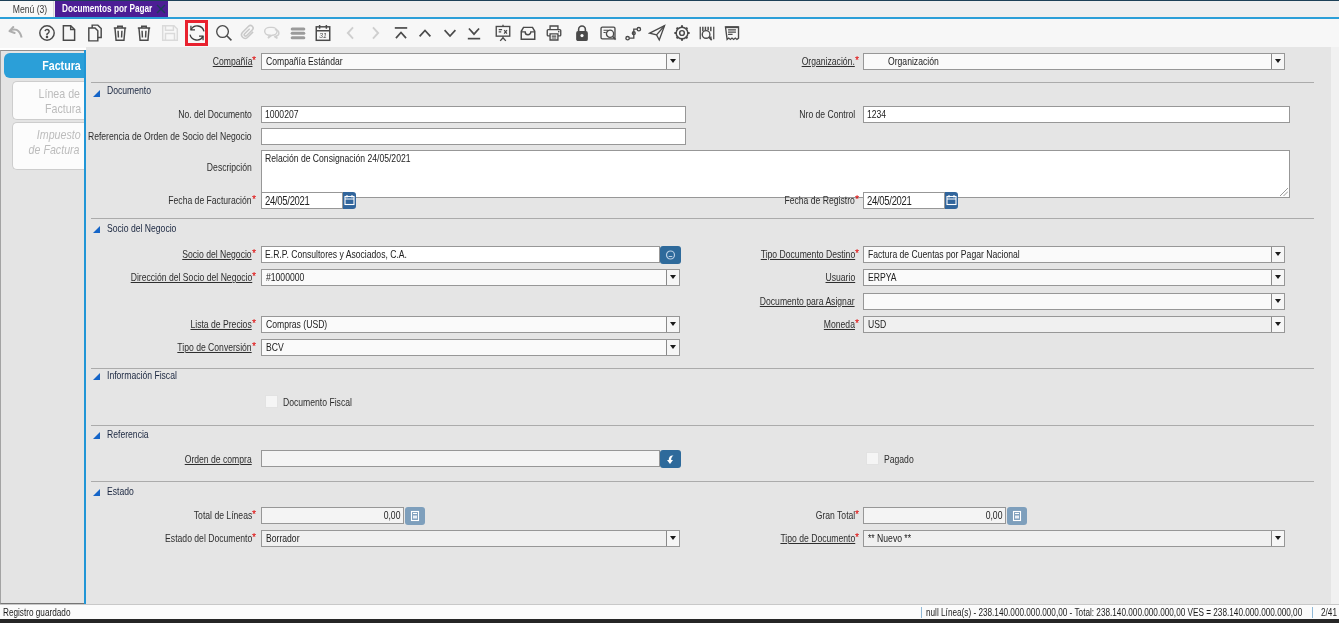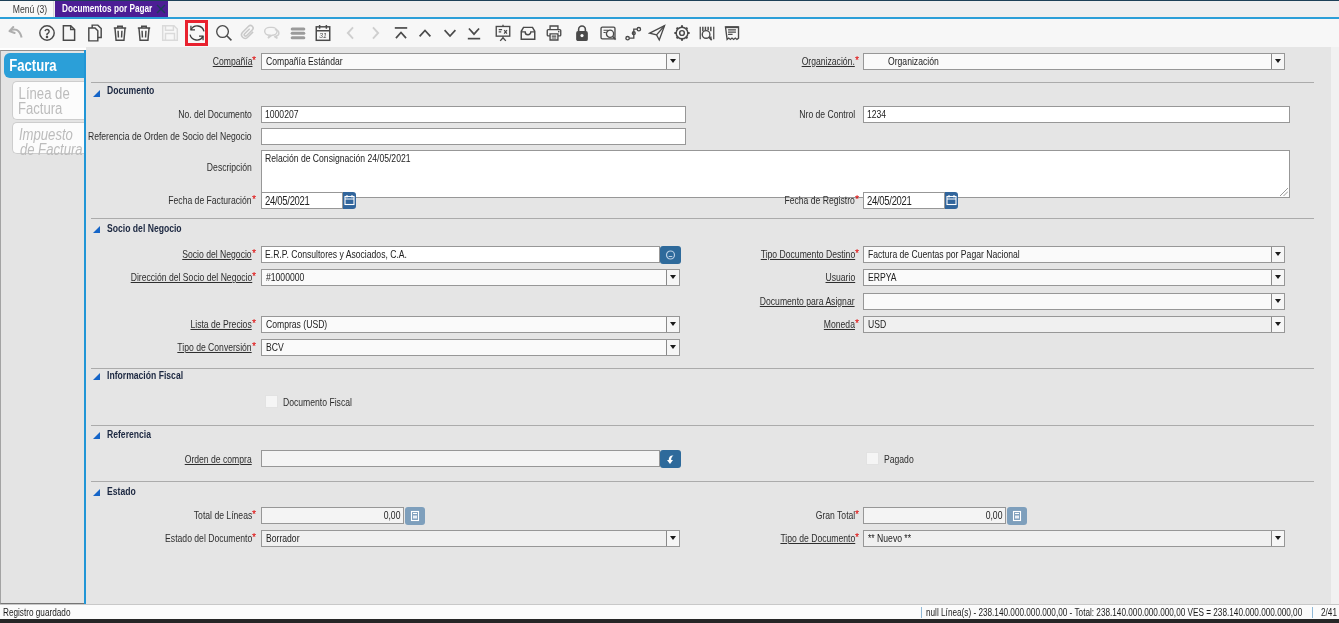--- a/index.html
+++ b/index.html
@@ -19,30 +19,30 @@
 
 
 #toolbar { position:absolute; left:0; top:19px; width:1339px; height:29px; background:#f7f7f7; }
 .tbi { position:absolute; top:5px; width:18px; height:18px; }
 .tbi svg { width:18px; height:18px; }
 #redbox { position:absolute; left:185px; top:1px; width:23px; height:26px; border:3px solid #e8212e; }
 
 
 #sidebar { position:absolute; left:0; top:50px; width:84px; height:554px; background:#e4e4e4; border-top:1px solid #8f8f8f; border-left:1px solid #a3a3a3; border-bottom:1px solid #757575; }
 #bluebar { position:absolute; left:84px; top:50px; width:2.5px; height:554px; background:#2196d6; }
-.vtab { position:absolute; left:11px; width:73px; background:#fcfcfc; border:1px solid #cdcdcd; border-right:none; border-radius:5px 0 0 5px; color:#bcbcbc; font-size:16px; text-align:left; }
+.vtab { position:absolute; left:11px; width:73px; background:#fcfcfc; border:1px solid #cdcdcd; border-right:none; border-radius:5px 0 0 5px; color:#bcbcbc; font-size:13px; text-align:right; }
 .vtab.active { left:3px; width:81px; background:#2b9fd8; border:none; border-radius:6px 0 0 6px; color:#fff; font-weight:bold; }
 #scrolltrack { position:absolute; left:1331px; top:47px; width:8px; height:558px; background:#f1f1f1; }
 
 
 #form { position:absolute; left:86px; top:47px; width:1245px; height:558px; background:#e5e5e5; font-size:10.5px; }
 .lbl { position:absolute; color:#2e2e2e; white-space:nowrap; }
 .lbl .star { position:absolute; right:-4px; top:-1px; color:#e00000; }
 .sep { position:absolute; left:5px; width:1223px; height:1px; background:#ababab; }
-.ghead { position:absolute; font-weight:bold; color:#1b2740; }
+.ghead { position:absolute; font-weight:normal; color:#1b2740; }
 .tri { position:absolute; width:0; height:0; border-left:7px solid transparent; border-bottom:7px solid #1565c8; }
 .inp { position:absolute; height:17px; border:1px solid #979797; background:#fff; color:#222; line-height:15px; padding:0 3px; white-space:nowrap; overflow:hidden; }
 .inp.dis { background:#f4f4f4; }
 .inp.num { text-align:right; }
 .combo { position:absolute; height:17px; border:1px solid #979797; background:#fafafa; color:#222; line-height:15px; padding-left:4px; white-space:nowrap; }
 .combo.dis { background:#f0f0f0; }
 .cbtn { position:absolute; right:0; top:0; width:13px; height:15px; background:#f6f6f6; border-left:1px solid #8a8a8a; }
 .cbtn:after { content:""; position:absolute; left:3px; top:5px; width:0; height:0; border-left:3.5px solid transparent; border-right:3.5px solid transparent; border-top:4.5px solid #1a1a1a; }
 .datetext { font-size:13px; letter-spacing:-0.4px; display:inline-block; transform:scaleX(0.73); transform-origin:0 50%; }
 .bluebtn { position:absolute; width:21px; height:18px; background:#2e6a9b; border-radius:3px; }
@@ -195,21 +195,21 @@
 <i class="tbi" style="left:723px"><svg viewBox="0 0 16 16" fill="none" stroke="#4a4a4a" stroke-width="1.2">
         <path d="M2.2 2.5 h11.6 v10 l-1.45 1.2 -1.45 -1.2 -1.45 1.2 -1.45 -1.2 -1.45 1.2 -1.45 -1.2 -1.45 1.2 Z"></path>
         <path d="M4.5 5.2 h7 M4.5 7.2 h7 M4.5 9.2 h4" stroke-width="1.1"></path>
         <path d="M2.2 2.9 h11.6" stroke-width="1.6"></path>
       </svg></i>
 <div id="redbox"></div>
 </div>
 <div id="sidebar">
   <div class="vtab active" style="top:2px; height:25px; line-height:25px;"><span class="tc">Factura</span></div>
   <div class="vtab" style="top:30px; height:39px; padding-top:4px; line-height:15px;"><span class="tc">Línea de</span><br><span class="tc">Factura</span></div>
-  <div class="vtab" style="top:71px; height:32px; padding-top:4px; line-height:15px; font-style:italic;"><span class="tc">Impuesto</span><br><span class="tc">de Factura</span></div>
+  <div class="vtab" style="top:71px; height:48px; padding-top:4px; line-height:15px; font-style:italic;"><span class="tc">Impuesto</span><br><span class="tc">de Factura</span></div>
 </div>
 <div id="bluebar"></div>
 <div id="scrolltrack"></div>
 <div id="form">
   <div class="lbl" style="right:1079px; top:8px;"><span class="tr"><u>Compañía</u></span><span class="star">*</span></div>
   <div class="combo" style="left:175px; top:6px; width:419px;"><span class="t">Compañía Estándar</span><span class="cbtn"></span></div>
   <div class="lbl" style="right:476px; top:8px;"><span class="tr"><u>Organización.</u></span><span class="star">*</span></div>
   <div class="combo" style="left:777px; top:6px; width:422px;padding-left:24px;"><span class="t">Organización</span><span class="cbtn"></span></div>
 
   <div class="sep" style="top:35px;"></div>

